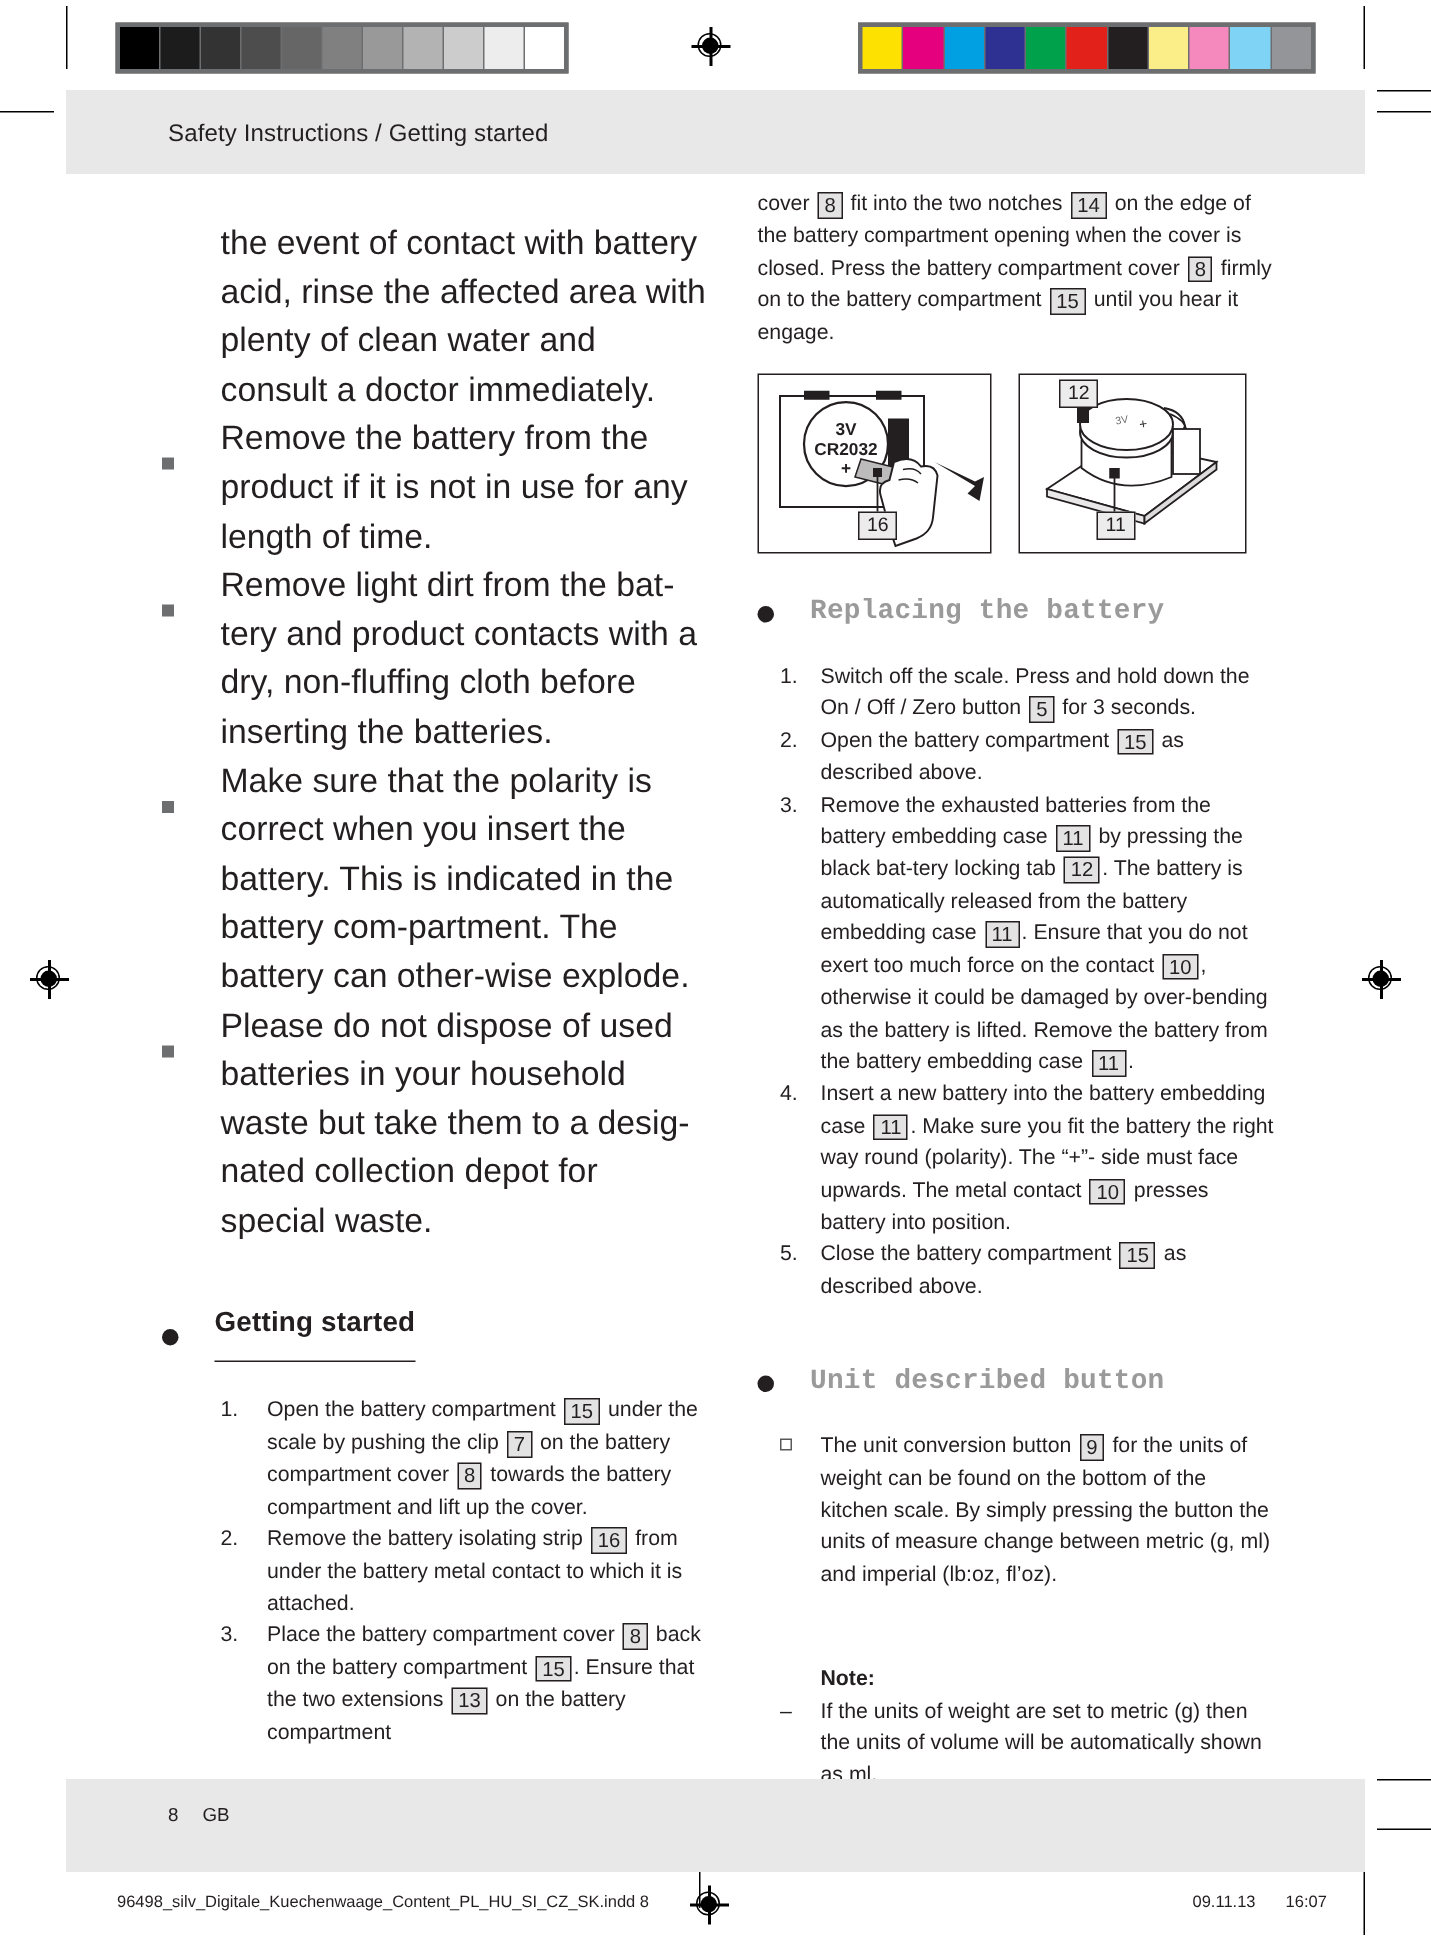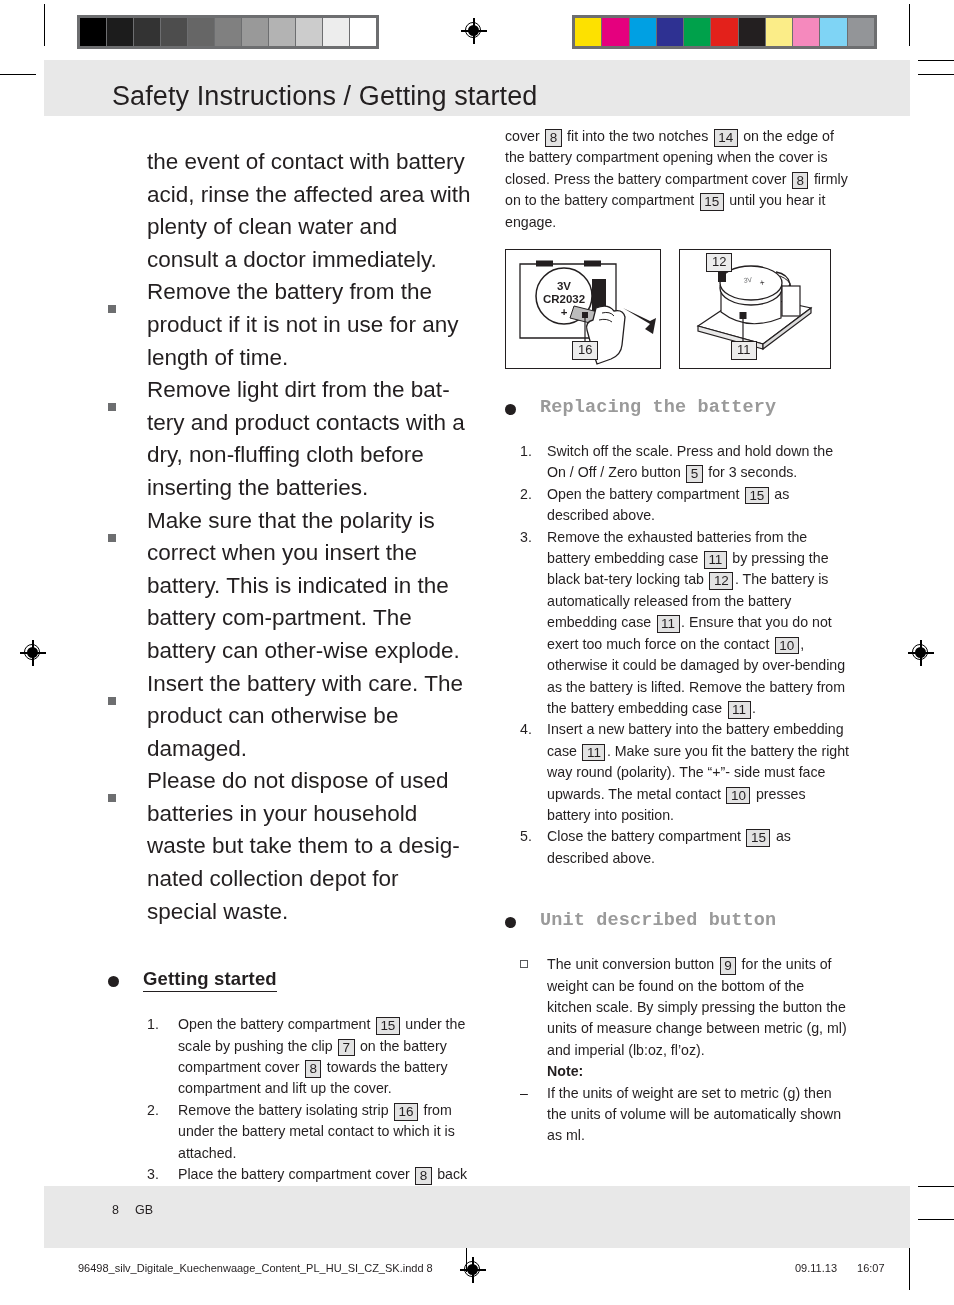--- a/index.html
+++ b/index.html
@@ -72,21 +72,21 @@
     left: 44px;
     top: 60px;
     width: 866px;
     height: 56px;
     background: #e8e8e8;
   }
   .header-title {
     position: absolute;
     left: 112px;
     top: 81px;
-    font-size: 27px;
+    font-size: 16px;
     letter-spacing: .1px;
     color: #231f20;
     text-align: right;
   }
   .footer-band {
     position: absolute;
     left: 44px;
     top: 1186px;
     width: 866px;
     height: 62px;
@@ -170,21 +170,21 @@
   .sec-head {
     display: flex;
     align-items: center;
     font-size: 18.5px;
     font-weight: bold;
     letter-spacing: .15px;
   }
   .sec-head .marker { width: 35px; padding-top: 1px; }
   .sec-head .htext.underlined {
     border-bottom: 1.6px solid #231f20;
-    padding-bottom: 1px;
+    padding-bottom: 15px;
   }
   .sec-head.gray .htext { color: #9a9a9a; font-family: Liberation Mono, monospace; }
 
   
   .small {
     font-size: 14.2px;
     line-height: 21.4px;
   }
   ol.steps .s-item .marker { width: 27px; }
   .col-left ol.steps { padding-left: 39px; }
@@ -227,21 +227,21 @@
   .figbox {
     border: 1.6px solid #231f20;
     box-sizing: border-box;
     background: #fff;
     position: relative;
   }
   .fig-a { width: 156px; height: 120px; }
   .fig-b { width: 152px; height: 120px; }
   .figbox svg { display: block; }
 
-  .note-lbl { font-weight: bold; }
+  .note-lbl { font-weight: bold; margin-top: 48px; }
   .gap-s { height: 13px; }
   .gap-m { height: 22px; }
   .gap-l { height: 40px; }
 </style>
 </head>
 <body>
 
 <div class="crop-line" style="left:44px;  top:4px;   width:1.2px; height:42px;"></div>
 <div class="crop-line" style="left:909px; top:4px;   width:1.2px; height:42px;"></div>
 <div class="crop-line" style="left:918px; top:60px;  width:36px;  height:1.2px;"></div>
@@ -319,24 +319,20 @@
       <li class="b-item">
         <span class="marker"><span class="sq-black"></span></span>
         <span class="itemtext">Remove light dirt from the bat-tery and product contacts with a dry, non-fluffing cloth before inserting the batteries.</span>
       </li>
       <li class="b-item">
         <span class="marker"><span class="sq-black"></span></span>
         <span class="itemtext">Make sure that the polarity is correct when you insert the battery. This is indicated in the battery com-partment. The battery can other-wise explode.</span>
       </li>
       <li class="b-item">
         <span class="marker"><span class="sq-black"></span></span>
-        <span class="itemtext">Insert the battery with care. The product can otherwise be damaged.</span>
-      </li>
-      <li class="b-item">
-        <span class="marker"><span class="sq-black"></span></span>
         <span class="itemtext">Please do not dispose of used batteries in your household waste but take them to a desig-nated collection depot for special waste.</span>
       </li>
     </ul>
 
   <div class="gap-l"></div>
 
   <div class="sec-head" style="padding-left:0;">
     <span class="marker"><span class="dot-bullet"></span></span>
     <span class="htext underlined">Getting started</span>
   </div>

